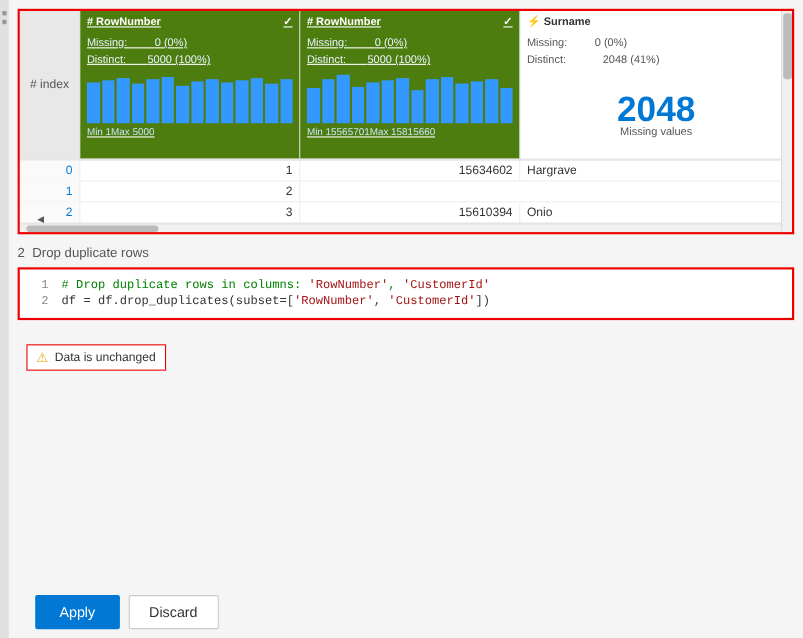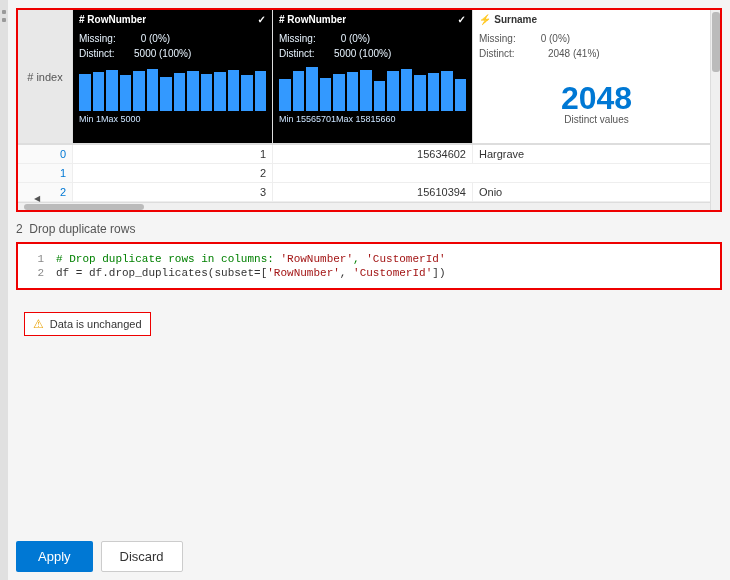--- a/index.html
+++ b/index.html
@@ -48,22 +48,23 @@
       display: flex;
       align-items: center;
       justify-content: center;
       font-size: 11px;
       color: #555;
       padding: 4px;
     }
 
     .col-header.data-col {
       width: 200px;
-      background: #000000;
+      background: #4d7c0f;
       color: #fff;
+      text-decoration: underline;
     }
 
     .col-header.surname-col {
       width: 160px;
       background: #fff;
       color: #333;
       border-right: none;
     }
 
     .col-header-top {
@@ -298,21 +299,21 @@
 
     .warning-icon {
       color: #e8a000;
       font-size: 12px;
     }
 
     
     .action-bar {
       display: flex;
       gap: 8px;
-      padding: 8px 8px 8px 8px;
+      padding: 8px 8px 8px 24px;
       margin-top: auto;
     }
 
     .btn-apply {
       background: #0078d4;
       color: #fff;
       border: none;
       padding: 7px 22px;
       font-size: 13px;
       font-weight: 500;
@@ -445,21 +446,21 @@
           <div class="col-header surname-col" style="flex:1;">
             <div class="col-header-top" style="padding:4px 6px;">
               <span style="font-size:10px;">⚡ <span>Surname</span></span>
             </div>
             <div class="col-header-stats">
               <div>Missing: &nbsp;&nbsp;&nbsp;&nbsp;&nbsp;&nbsp;&nbsp;&nbsp;<span>0 (0%)</span></div>
               <div>Distinct: &nbsp;&nbsp;&nbsp;&nbsp;&nbsp;&nbsp;&nbsp;&nbsp;&nbsp;&nbsp;&nbsp;<span>2048 (41%)</span></div>
             </div>
             <div class="distinct-display">
               <span class="distinct-number">2048</span>
-              <span class="distinct-label">Distinct values</span>
+              <span class="distinct-label">Missing values</span>
             </div>
           </div>
 
         </div>
 
         <div class="data-rows">
           <div class="data-row">
             <div class="data-cell index-cell">0</div>
             <div class="data-cell num-cell">1</div>
             <div class="data-cell num-cell">15634602</div>

